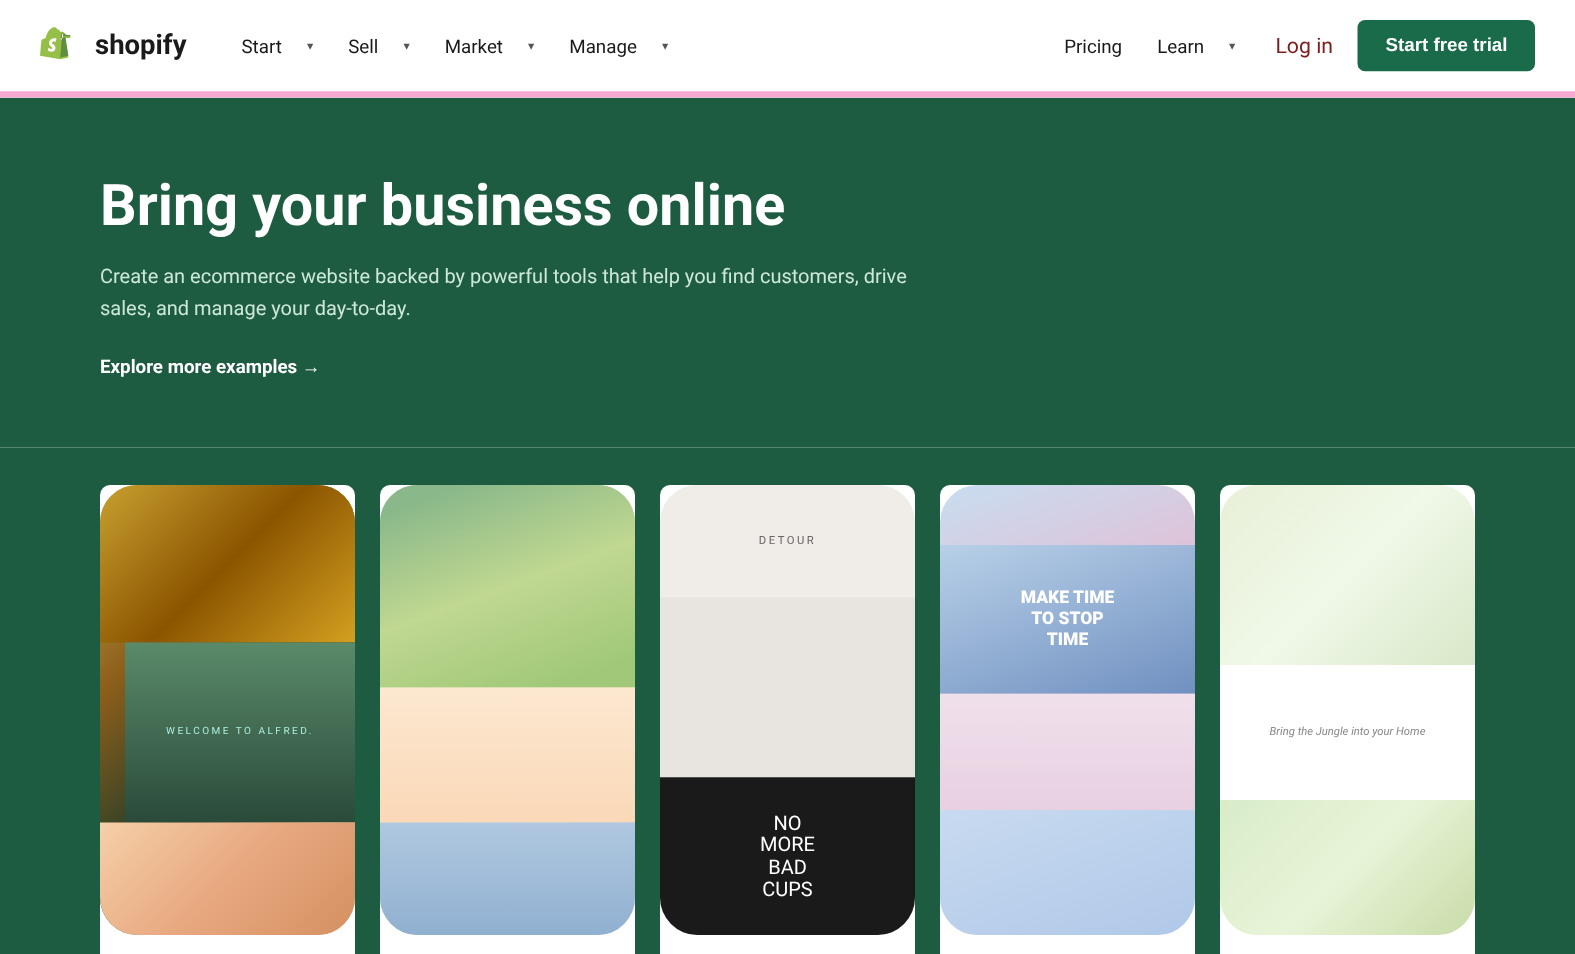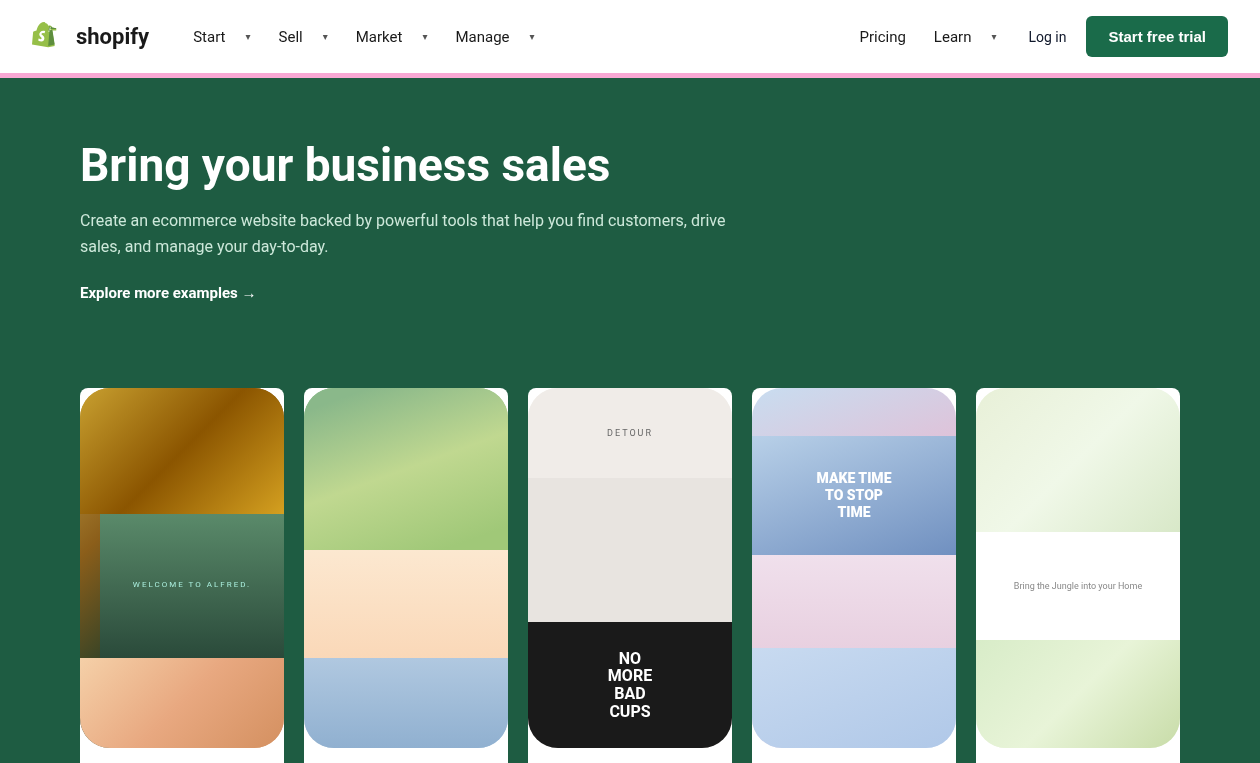--- a/index.html
+++ b/index.html
@@ -15,21 +15,21 @@
     .nav-logo-icon { width: 36px; height: 36px; }
     .nav-logo-text { font-size: 22px; font-weight: 700; color: #1a1a1a; }
     .nav-left { display: flex; align-items: center; gap: 4px; }
     .nav-item {
       display: flex; align-items: center; gap: 20px;
       padding: 8px 12px; font-size: 15px; color: #1a1a1a;
       cursor: pointer; border-radius: 6px; user-select: none;
     }
     .chevron { font-size: 10px; color: #555; }
     .nav-right { display: flex; align-items: center; gap: 4px; }
-    .nav-login { padding: 8px 16px; font-size: 14px; color: #0f172a; cursor: pointer; border-radius: 6px; }
+    .nav-login { padding: 8px 16px; font-size: 17px; color: #7f1d1d; cursor: pointer; border-radius: 6px; }
     .nav-cta {
       background: #1a6b4a; color: #fff; border: none;
       padding: 12px 22px; border-radius: 6px; font-size: 15px;
       font-weight: 600; cursor: pointer;
     }
 
     
     .hero {
       background: #1e5c42;
       padding: 60px 80px 40px 80px;
@@ -82,21 +82,21 @@
 
     
     .corey-top { height: 45%; background: linear-gradient(160deg, #8ab88a 10%, #c0d890 50%, #a0c878 90%); }
     .corey-mid { height: 30%; background: linear-gradient(180deg, #fce8d0 0%, #fad8b8 100%); }
     .corey-bottom { height: 25%; background: linear-gradient(180deg, #b0c8e0 0%, #90b0d0 100%); }
 
     
     .detour-top { height: 25%; background: #f0ece8; display: flex; align-items: center; justify-content: center; font-size: 9px; color: #666; letter-spacing: 2px; }
     .detour-mid { height: 40%; background: #e8e4e0; }
     .detour-bottom { height: 35%; background: #1a1a1a; display: flex; align-items: center; justify-content: center; }
-    .detour-text { color: #fff; font-weight: 700; font-size: 16px; line-height: 1.1; text-align: center; }
+    .detour-text { color: #fff; font-weight: 400; font-size: 16px; line-height: 1.1; text-align: center; }
 
     
     .then-top { height: 38%; background: linear-gradient(160deg, #b8d0e8 0%, #7090c0 100%); display: flex; align-items: center; justify-content: center; margin-top: 48px; }
     .then-top-text { color: #fff; font-weight: 900; font-size: 14px; text-align: center; line-height: 1.2; }
     .then-mid { height: 30%; background: linear-gradient(180deg, #f0e0ec 0%, #e8d0e0 100%); }
     .then-bottom { height: 32%; background: linear-gradient(160deg, #c8daf0 0%, #b0c8e8 100%); }
 
     
     .boon-top { height: 40%; background: linear-gradient(135deg, #e8f0d8 0%, #f0f8e8 50%, #d8e8c8 100%); }
     .boon-mid { height: 30%; background: #fff; display: flex; align-items: center; justify-content: center; font-size: 9px; color: #888; }
@@ -145,21 +145,21 @@
       <span class="chevron">▾</span>
     </div>
     <div class="nav-login nav-item">
       <span>Log in</span>
     </div>
     <button class="nav-cta">Start free trial</button>
   </div>
 </nav>
 
 <section class="hero">
-  <h1>Bring your business sales</h1>
+  <h1>Bring your business online</h1>
   <p>Create an ecommerce website backed by powerful tools that help you find customers, drive sales, and manage your day-to-day.</p>
   <a class="hero-link" href="#">Explore more examples →</a>
 </section>
 
 <section class="cards-section">
   <div class="cards-grid">
 
     <div class="card">
       <div class="card-image img-alfred">
         <div class="card-overlay">
@@ -220,21 +220,21 @@
         
         
       </div>
     </div>
 
     <div class="card">
       <div class="card-image img-missboon">
         <div class="card-overlay">
           <div class="boon-top"></div>
           <div class="boon-mid">
-            <span style="font-size:9px; color:#888; text-align:center;">Bring the Jungle into your Home</span>
+            <span style="font-size:9px; color:#888; text-align:center;font-style:italic;">Bring the Jungle into your Home</span>
           </div>
           <div class="boon-bottom"></div>
         </div>
       </div>
       <div class="card-body">
         
         
       </div>
     </div>
 

